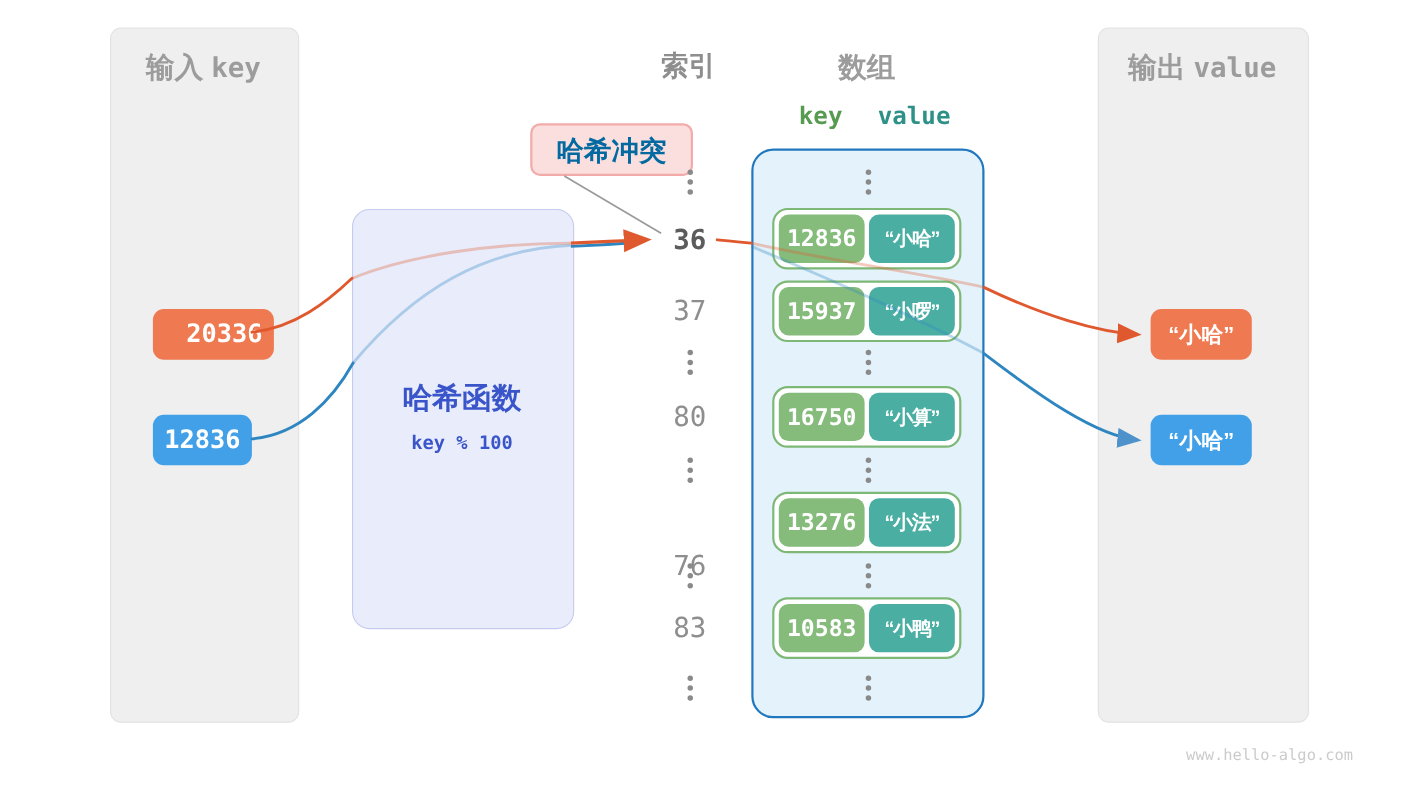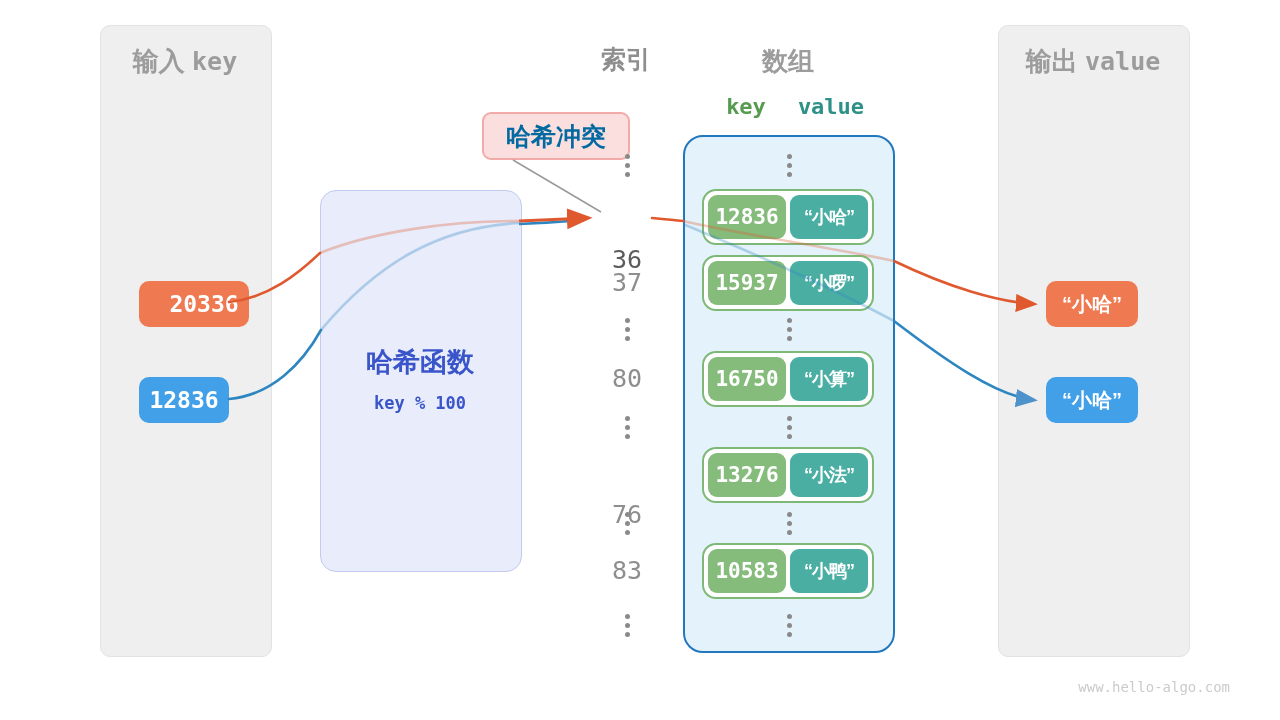--- a/index.html
+++ b/index.html
@@ -48,21 +48,21 @@
 
   
   .collision{position:absolute;left:443px;top:112px;width:148px;height:48px;
              background:#fadfde;border:2px solid #f2aba8;border-radius:9px;
              display:flex;align-items:center;justify-content:center;
              font-size:25px;font-weight:bold;color:#0369a1;box-sizing:border-box;margin-left:39px;}
 
   
   .idx{position:absolute;left:592px;width:70px;height:32px;line-height:32px;text-align:center;
        font-family:"DejaVu Sans Mono","Liberation Mono",monospace;font-size:25px;color:#8e8e8e;}
-  .idx.hot{font-weight:normal;color:#5c5c5c;margin-top:42px;}
+  .idx.hot{font-weight:bold;color:#5c5c5c;}
 
   
   .dots{position:absolute;width:6px;display:flex;flex-direction:column;gap:4px;align-items:center;}
   .dots i{width:5px;height:5px;border-radius:50%;background:#8a8a8a;display:block;}
 
   
   .arraybox{position:absolute;left:683px;top:135px;width:212px;height:518px;
             background:rgba(222,239,250,0.82);border:2.5px solid #2278be;border-radius:20px;
             box-sizing:border-box;}
   .row{position:absolute;left:702px;width:172px;height:56px;background:#fff;

